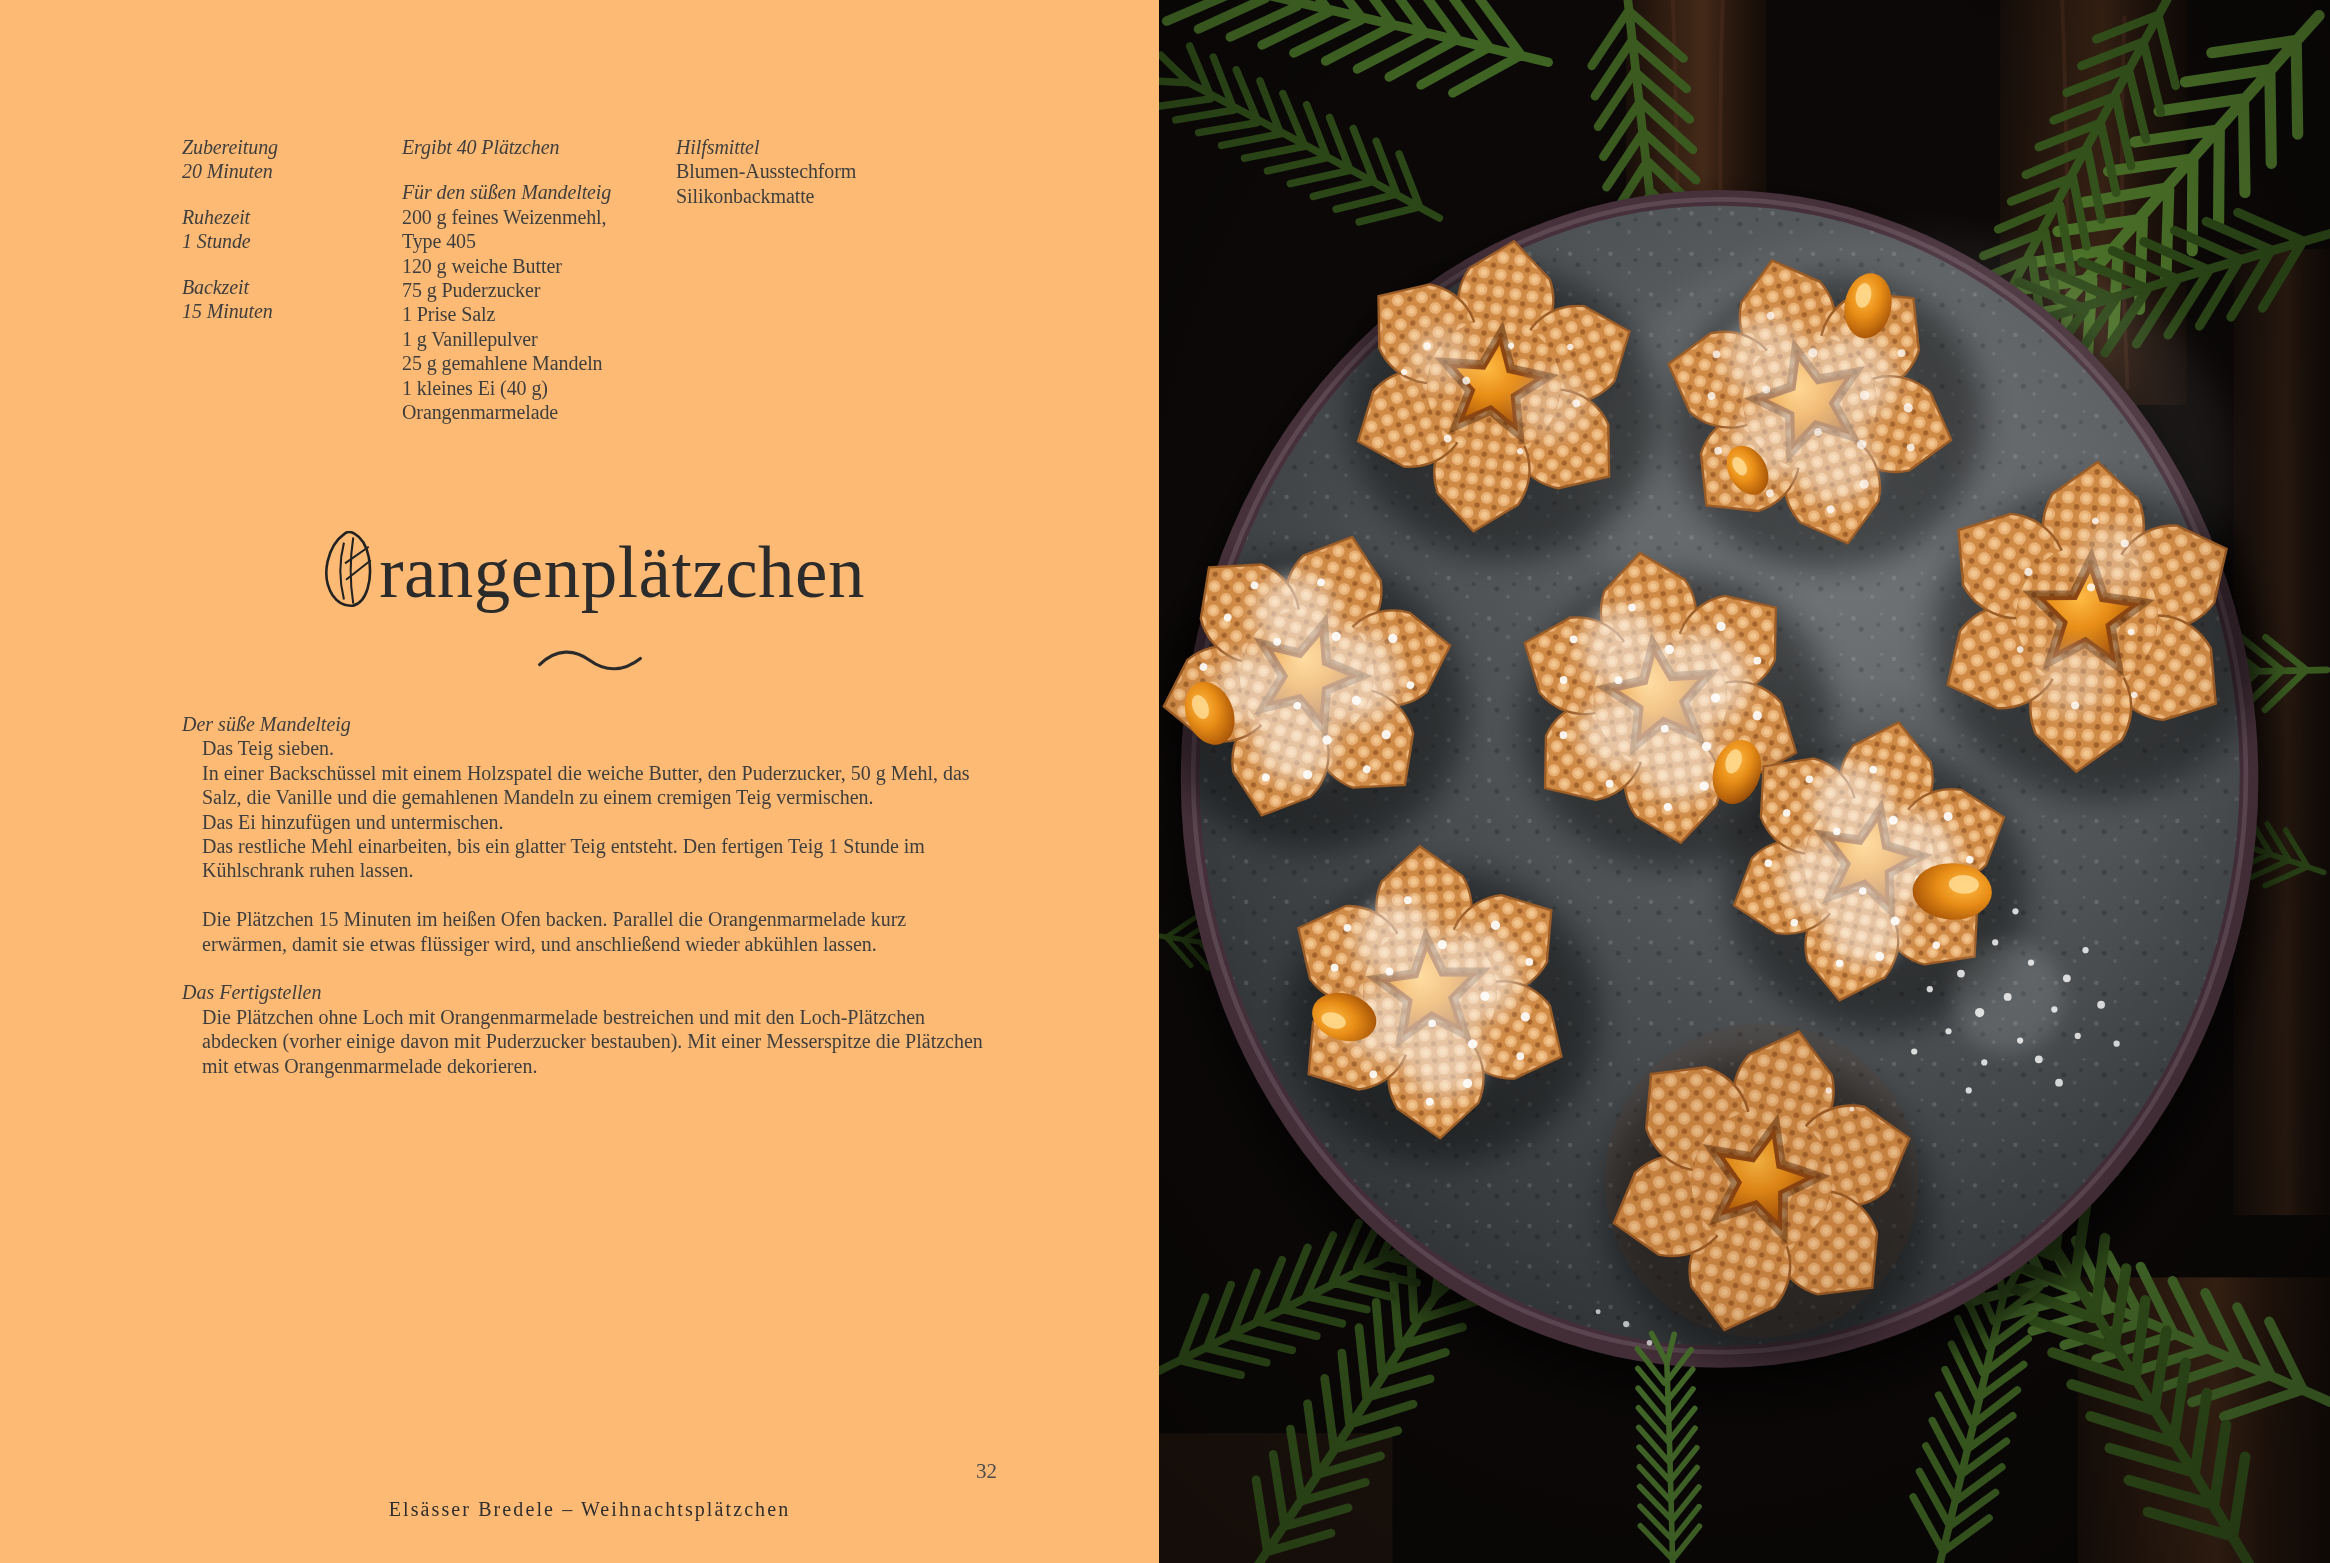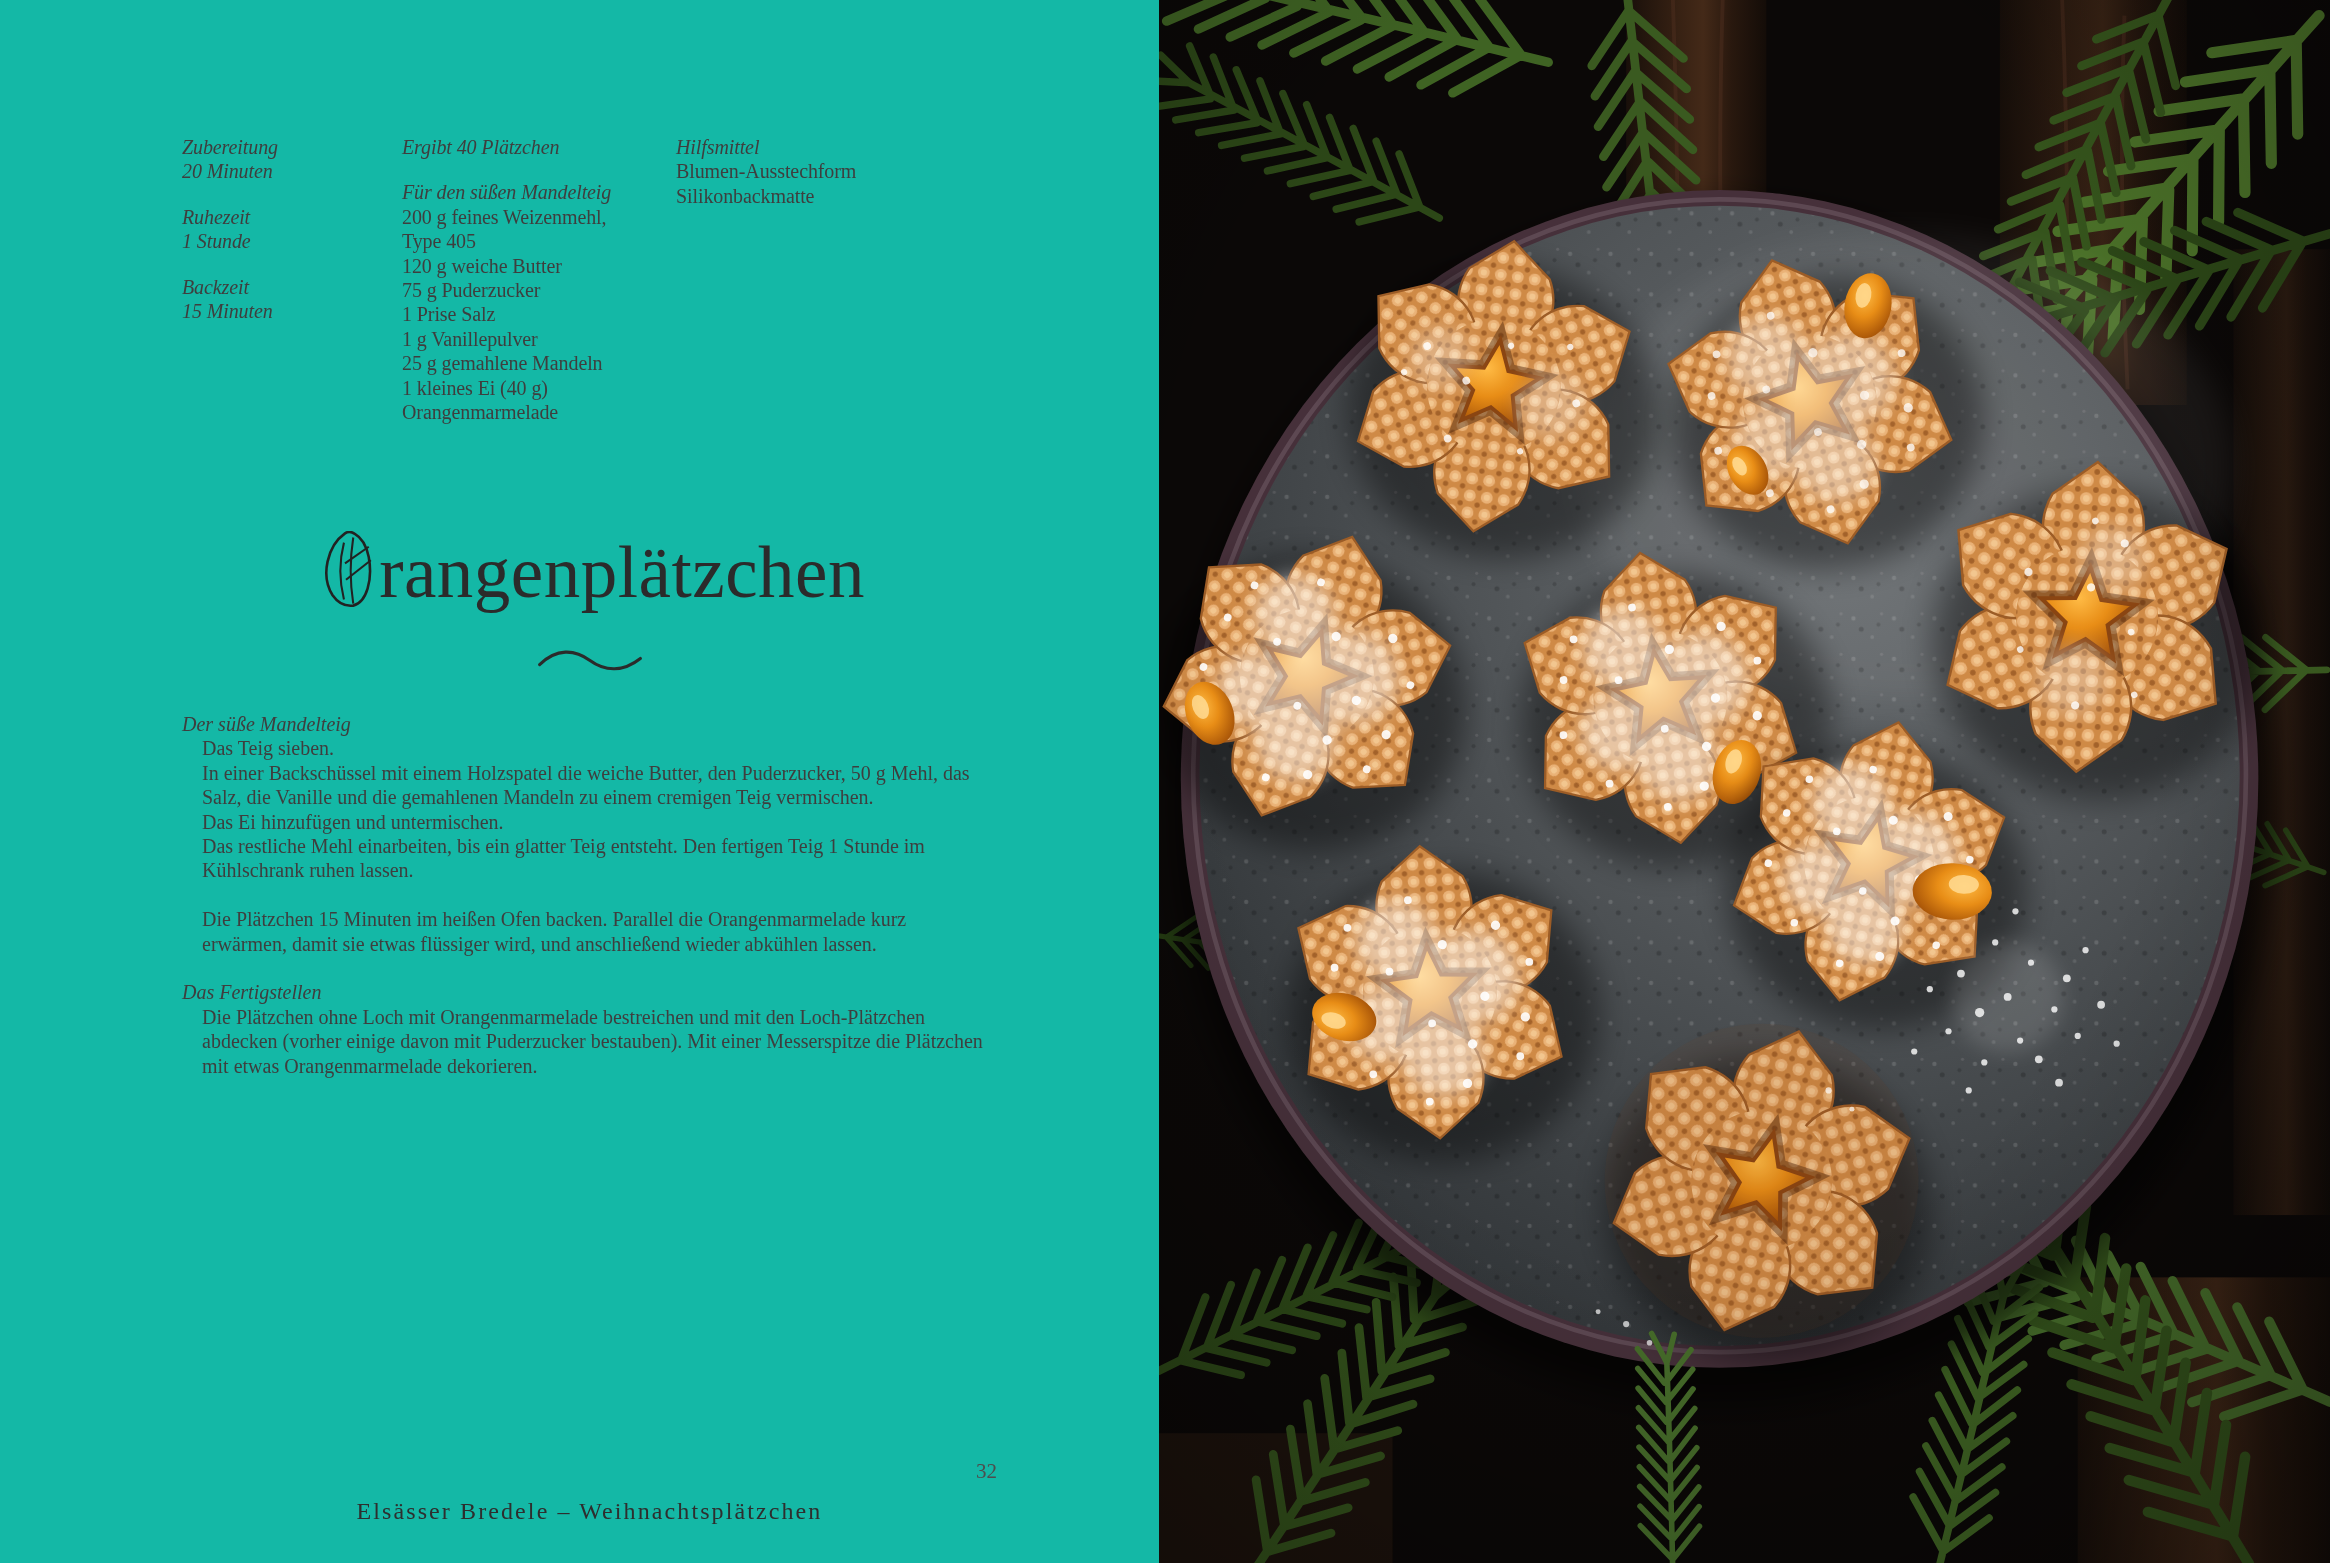--- a/index.html
+++ b/index.html
@@ -1,16 +1,16 @@
 <!DOCTYPE html>
 <html style="font-size:8.3px"><head>
 <meta charset="utf-8">
 <style>
   html,body{margin:0;padding:0;background:#ffffff;}
-  #page{position:relative;width:2330px;height:1564px;background:#14b8a6;overflow:hidden;
+  #page{position:relative;width:2330px;height:1564px;background:#fdba74;overflow:hidden;
         font-family:"Liberation Serif",serif;color:#3e3e3e;}
   
   .col{position:absolute;top:135px;font-size:20px;line-height:24.4px;letter-spacing:-0.1px;}
   #info-col1{left:182px;width:208px;}
   #info-col2{left:402px;width:301px;}
   #info-col3{left:676px;width:353px;}
   .it{font-style:italic;}
   .info-group{margin-bottom:21px;}
   .gap-top{margin-top:21px;}
   #title-block{position:absolute;left:182px;top:531px;width:815px;text-align:center;
@@ -19,21 +19,21 @@
   #leafO{vertical-align:-12.5px;margin-right:2.1px;}
   #tilde-wrap{position:absolute;left:182px;top:643px;width:815px;text-align:center;}
   #body-text{position:absolute;left:182px;top:712px;width:814px;font-size:20px;line-height:24.4px;}
   #body-text .section{margin:0;}
   #body-text .section + .section{margin-top:24.4px;}
   #body-text p{margin:0;padding-left:20px;}
   #body-text .section-heading{font-style:italic;padding-left:0;}
   #page-number{position:absolute;left:182px;top:1459px;width:815px;text-align:right;
                font-size:21px;color:#4d4d4d;}
   #series-footer{position:absolute;left:182px;top:1498px;width:815px;text-align:center;
-               font-size:24px;letter-spacing:2.1px;color:#2e2e2e;}
+               font-size:20px;letter-spacing:2.1px;color:#2e2e2e;}
   
   #photo{position:absolute;left:1159px;top:0;width:1171px;height:1564px;background:#0b0807;}
   #photo svg{display:block;width:100%;height:100%;}
 </style>
 </head>
 <body>
 
 <div id="page">
 
   <div id="info-col1" class="col">

